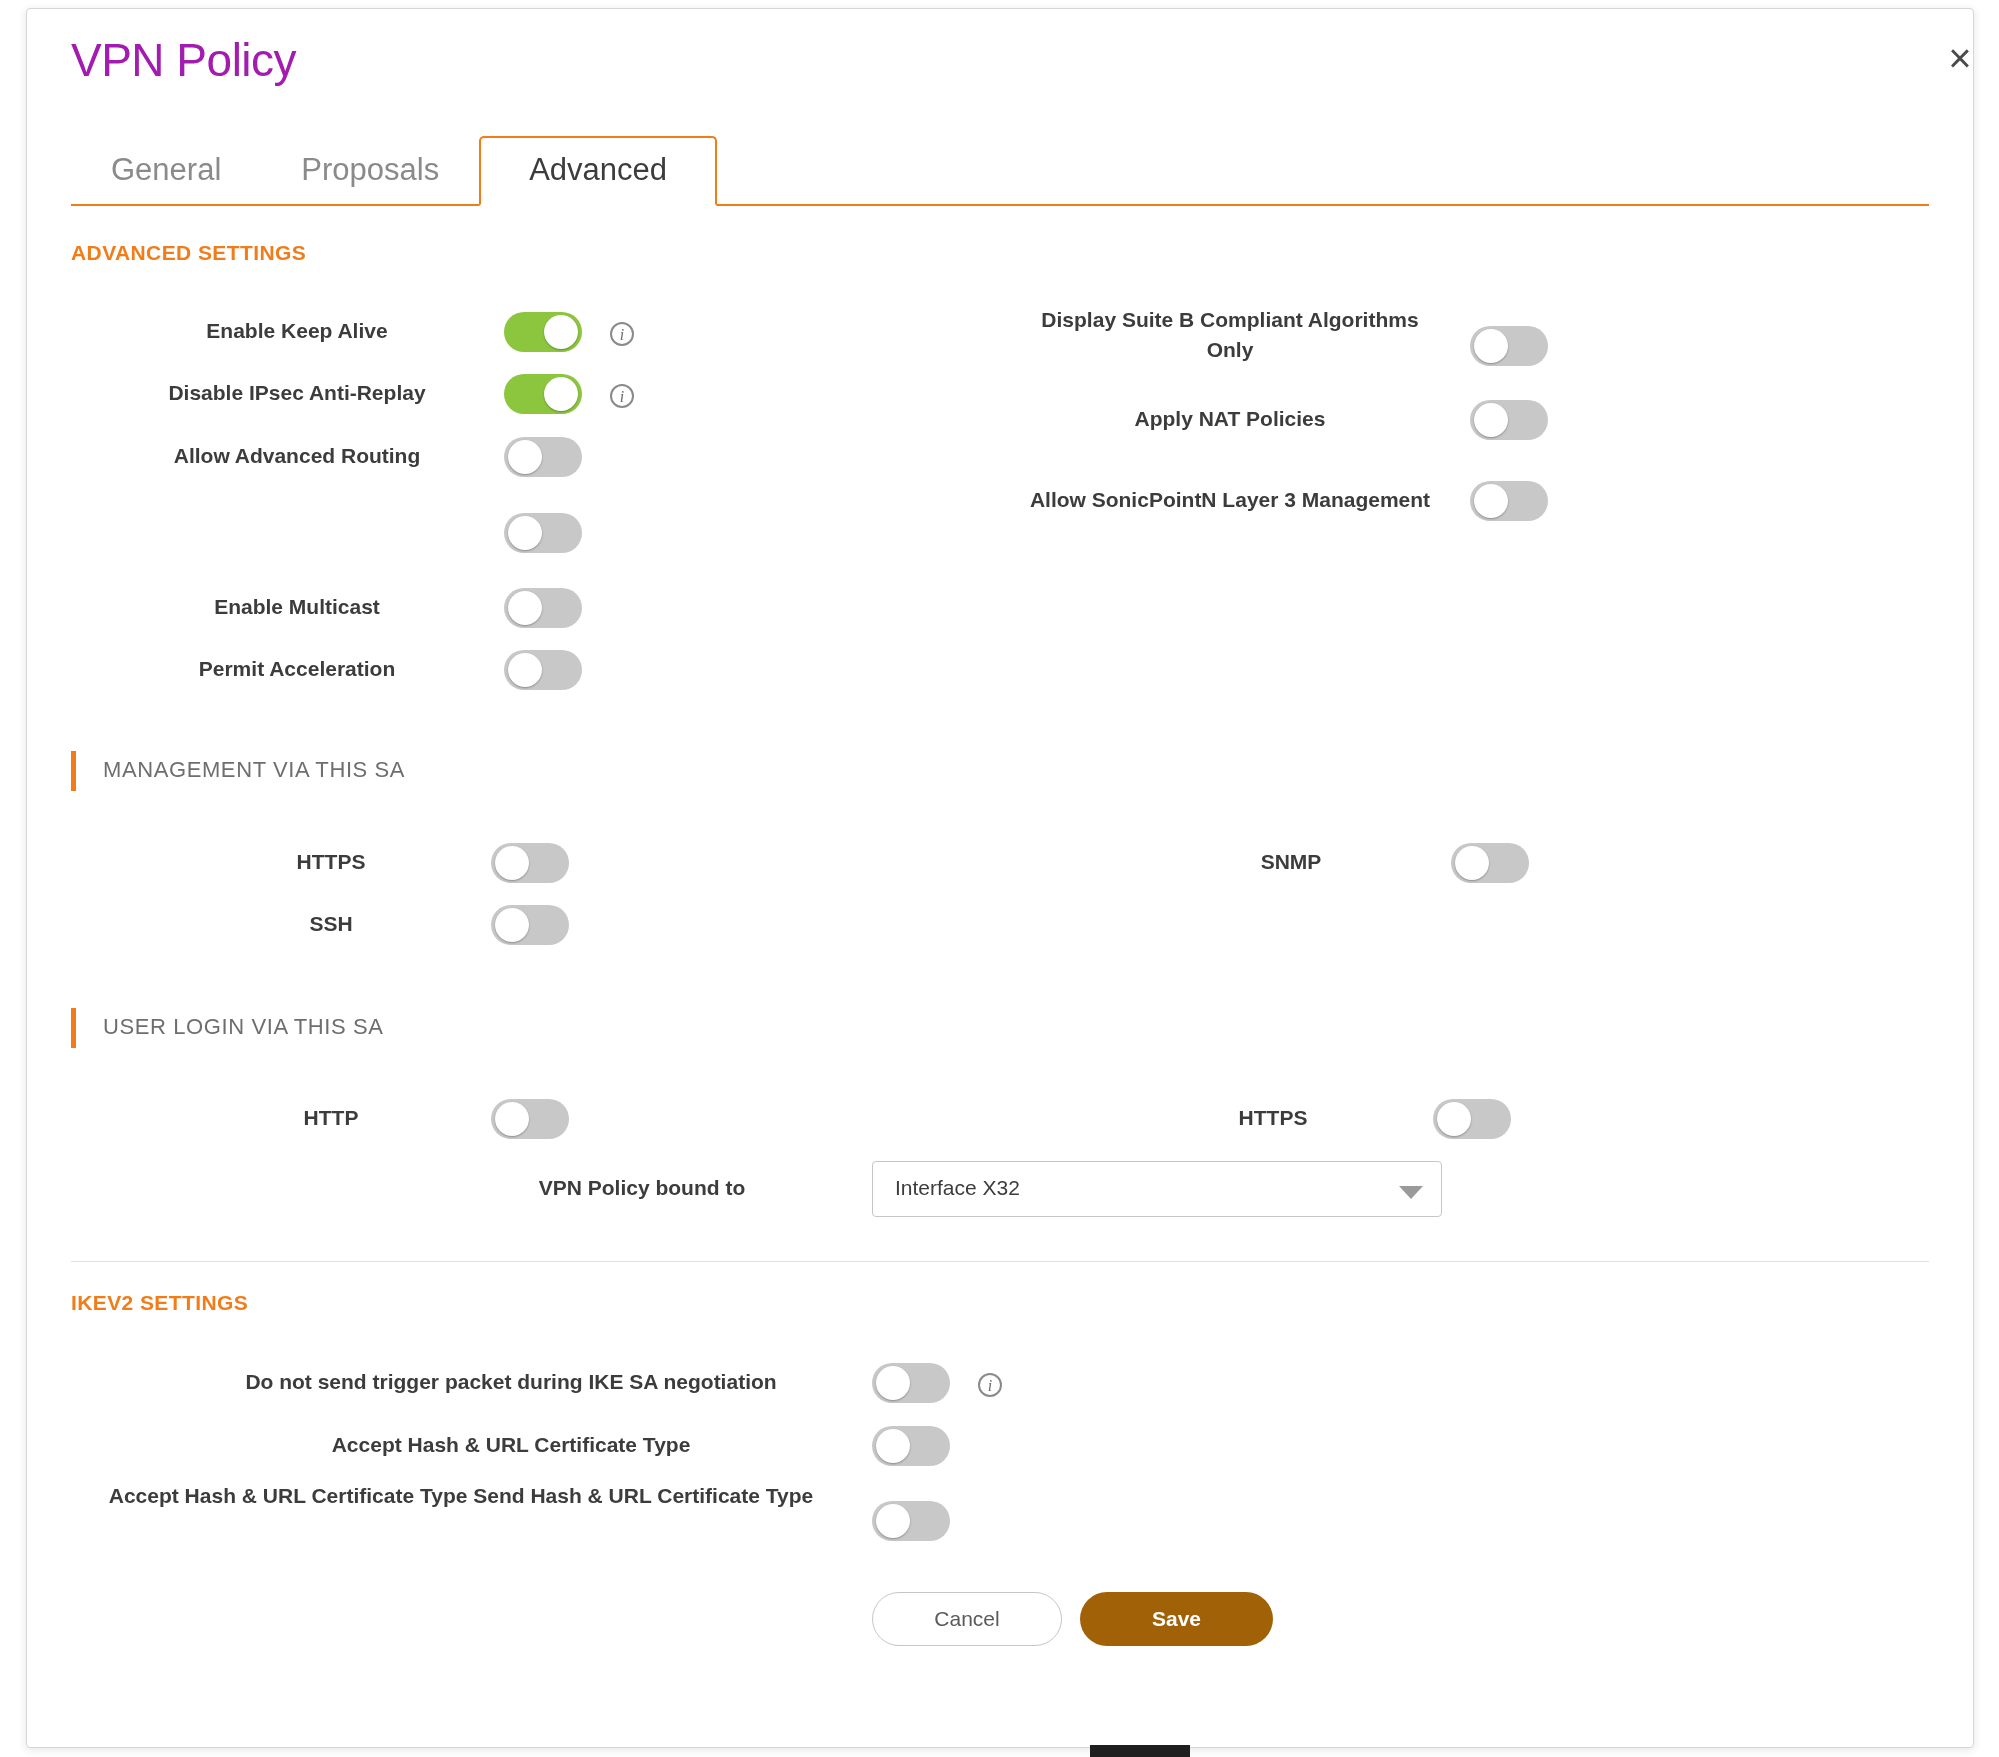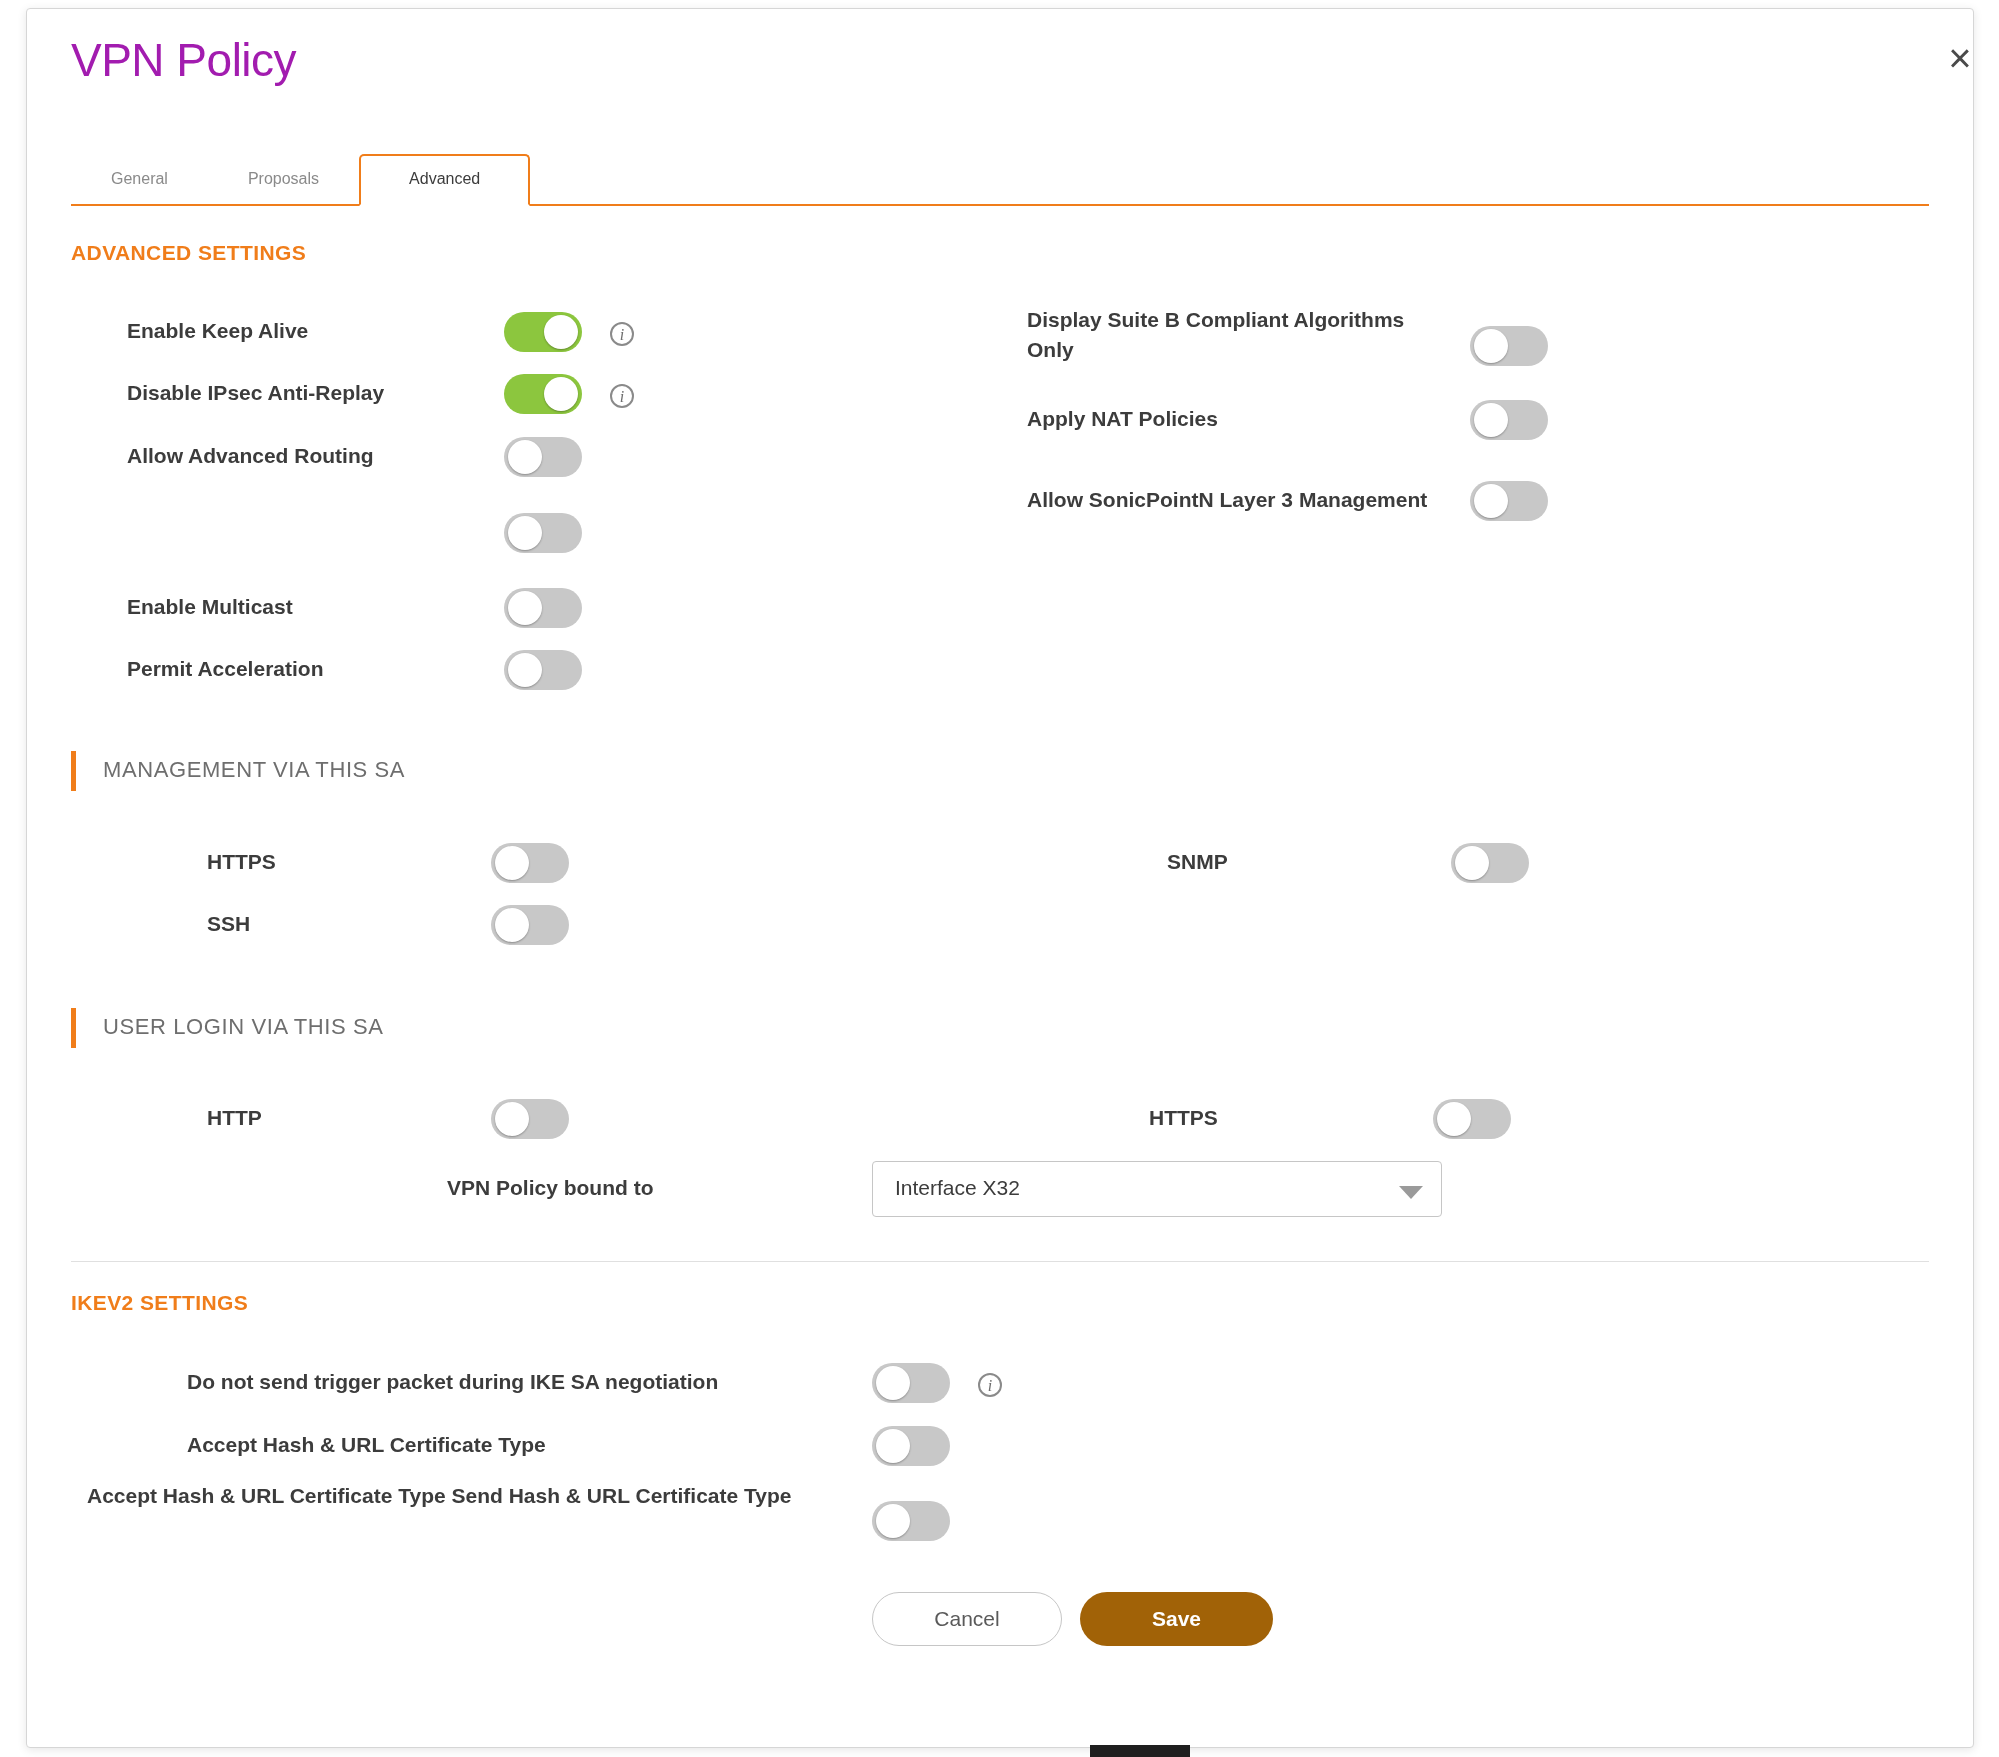--- a/index.html
+++ b/index.html
@@ -54,21 +54,21 @@
     position: absolute;
     left: 44px;
     top: 140px;
     width: 1858px;
     height: 57px;
     border-bottom: 2px solid #f07d1a;
     display: flex;
     align-items: flex-end;
   }
   .tab {
-    font-size: 16px;
+    font-size: 31px;
     color: #8a8a8a;
     padding: 14px 40px 16px 40px;
     cursor: pointer;
     background: transparent;
     border: none;
     font-family: "Liberation Sans", sans-serif;
   }
   .tab.active {
     color: #3c3c3c;
     background: #ffffff;
@@ -99,21 +99,21 @@
     top: -6px;
     width: 5px;
     height: 40px;
     background: #f07d1a;
   }
   .row-label {
     position: absolute;
     font-size: 21px;
     color: #3c3c3c;
     font-weight: bold;
-    text-align: left;
+    text-align: center;
     line-height: 1.42;
   }
   .toggle {
     position: absolute;
     width: 78px;
     height: 40px;
     border-radius: 20px;
     background: #c8c8c8;
     cursor: pointer;
   }

